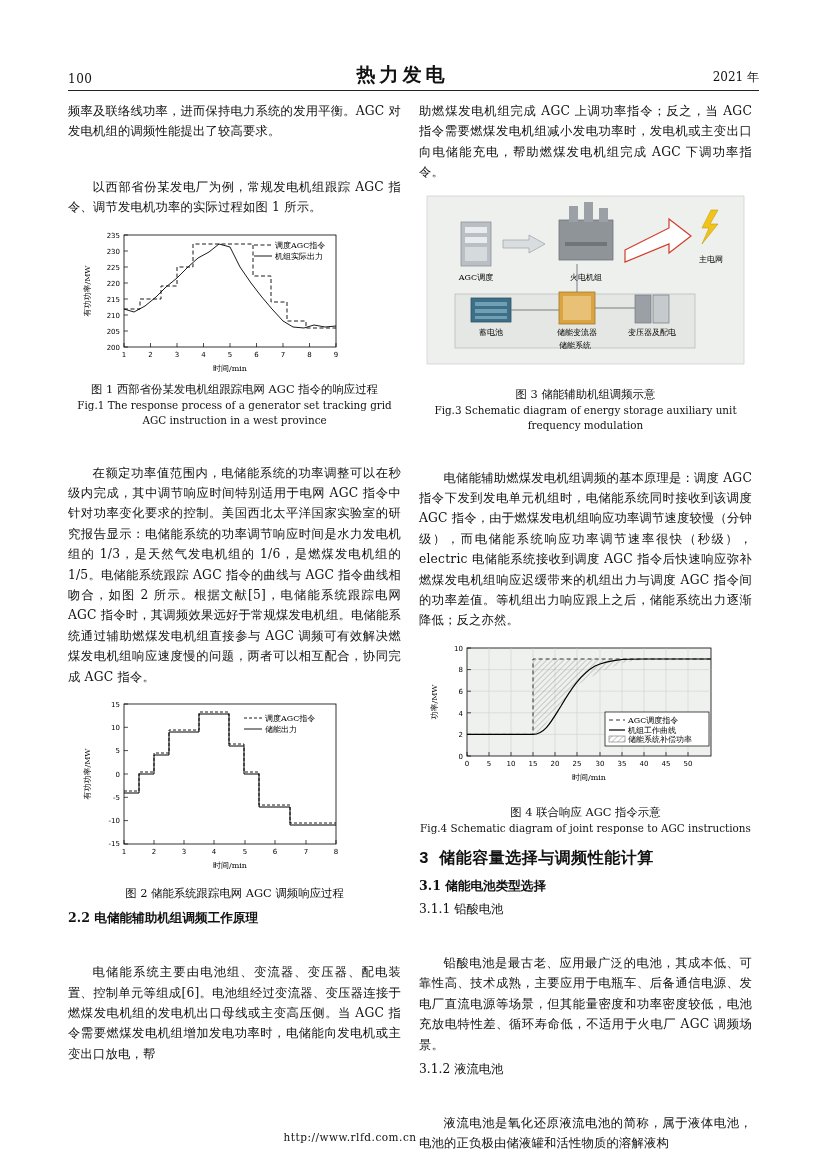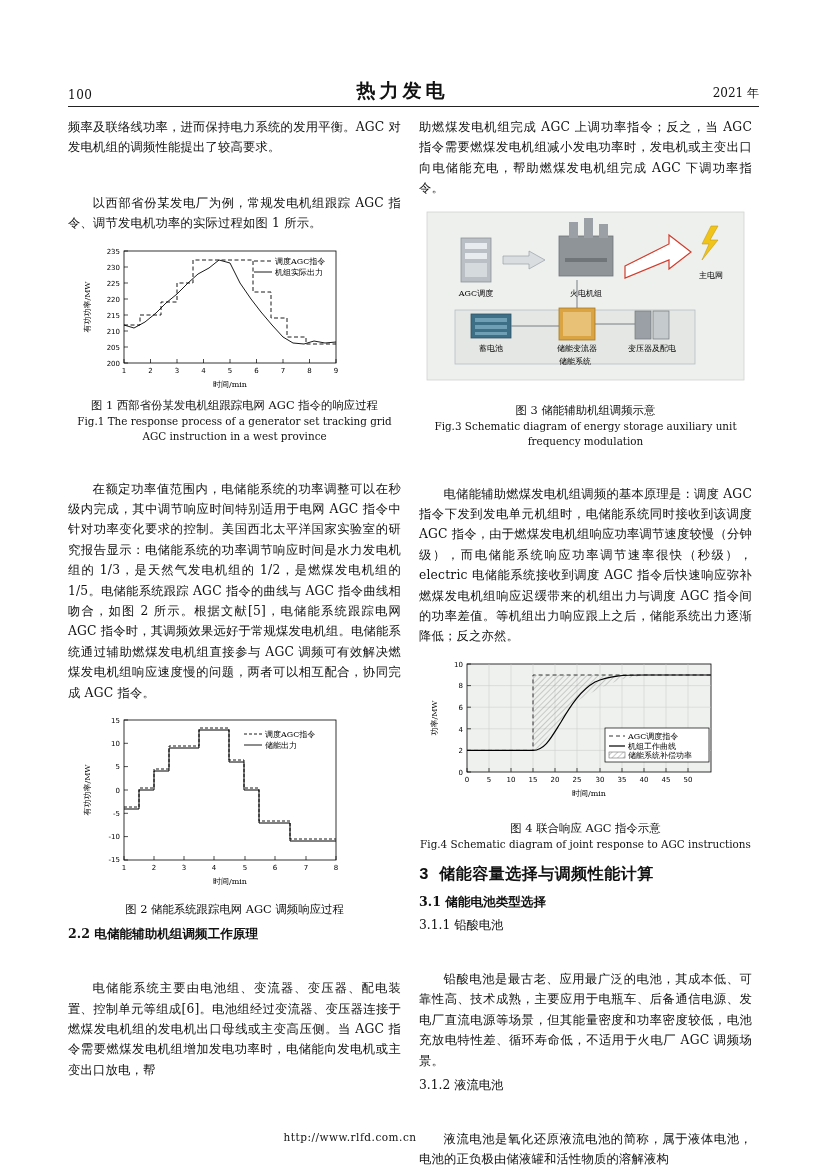--- a/index.html
+++ b/index.html
@@ -7,21 +7,21 @@
     width: 827px; height: 1169px;
     background: #ffffff;
     font-family: "DejaVu Serif", "Liberation Serif", serif;
     color: #111;
     position: relative;
     overflow: hidden;
   }
   .page {
     position:absolute; left:0; top:0; width:827px; height:1169px;
     box-sizing:border-box;
-    padding: 72px 68px 40px 68px;
+    padding: 56px 68px 40px 68px;
   }
   
   .pg-header {
     display:flex; align-items:flex-end; justify-content:space-between;
     border-bottom: 1.2px solid #222;
     padding-bottom: 4px;
     margin-bottom: 10px;
     height: 30px;
   }
   .pg-num { font-size: 12px; letter-spacing:0.5px; }
@@ -152,21 +152,21 @@
             <line x1="186" y1="29" x2="204" y2="29" stroke="#000" stroke-width="0.9"></line>
             <text class="lblc" x="207" y="32" font-size="7.5">机组实际出力</text>
           </g>
         </svg>
         <div class="fig-cap">
           <span class="cn">图 1  西部省份某发电机组跟踪电网 AGC 指令的响应过程</span>
           <span class="en">Fig.1 The response process of a generator set tracking grid AGC instruction in a west province</span>
         </div>
       </div>
 
-      <p class="body indent">在额定功率值范围内，电储能系统的功率调整可以在秒级内完成，其中调节响应时间特别适用于电网 AGC 指令中针对功率变化要求的控制。美国西北太平洋国家实验室的研究报告显示：电储能系统的功率调节响应时间是水力发电机组的 1/3，是天然气发电机组的 1/2，是燃煤发电机组的 1/5。电储能系统跟踪 AGC 指令的曲线与 AGC 指令曲线相吻合，如图 2 所示。根据文献[5]，电储能系统跟踪电网 AGC 指令时，其调频效果远好于常规煤发电机组。电储能系统通过辅助燃煤发电机组直接参与 AGC 调频可有效解决燃煤发电机组响应速度慢的问题，两者可以相互配合，协同完成 AGC 指令。</p>
+      <p class="body indent">在额定功率值范围内，电储能系统的功率调整可以在秒级内完成，其中调节响应时间特别适用于电网 AGC 指令中针对功率变化要求的控制。美国西北太平洋国家实验室的研究报告显示：电储能系统的功率调节响应时间是水力发电机组的 1/3，是天然气发电机组的 1/6，是燃煤发电机组的 1/5。电储能系统跟踪 AGC 指令的曲线与 AGC 指令曲线相吻合，如图 2 所示。根据文献[5]，电储能系统跟踪电网 AGC 指令时，其调频效果远好于常规煤发电机组。电储能系统通过辅助燃煤发电机组直接参与 AGC 调频可有效解决燃煤发电机组响应速度慢的问题，两者可以相互配合，协同完成 AGC 指令。</p>
 
       <div class="fig">
         <svg width="333" height="185" viewBox="0 0 333 185">
           <rect x="56" y="8" width="212" height="140" fill="#ffffff" stroke="#000" stroke-width="0.8"></rect>
           <g class="lbl">
             <text x="52" y="11" text-anchor="end">15</text>
             <text x="52" y="34" text-anchor="end">10</text>
             <text x="52" y="57" text-anchor="end">5</text>
             <text x="52" y="81" text-anchor="end">0</text>
             <text x="52" y="104" text-anchor="end">-5</text>

